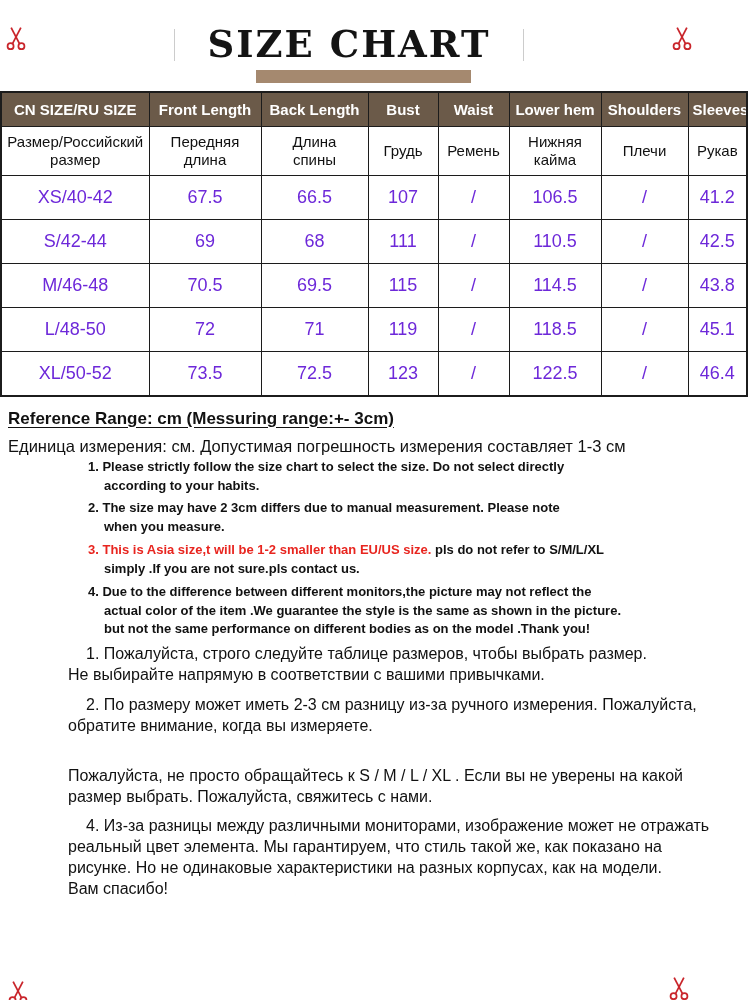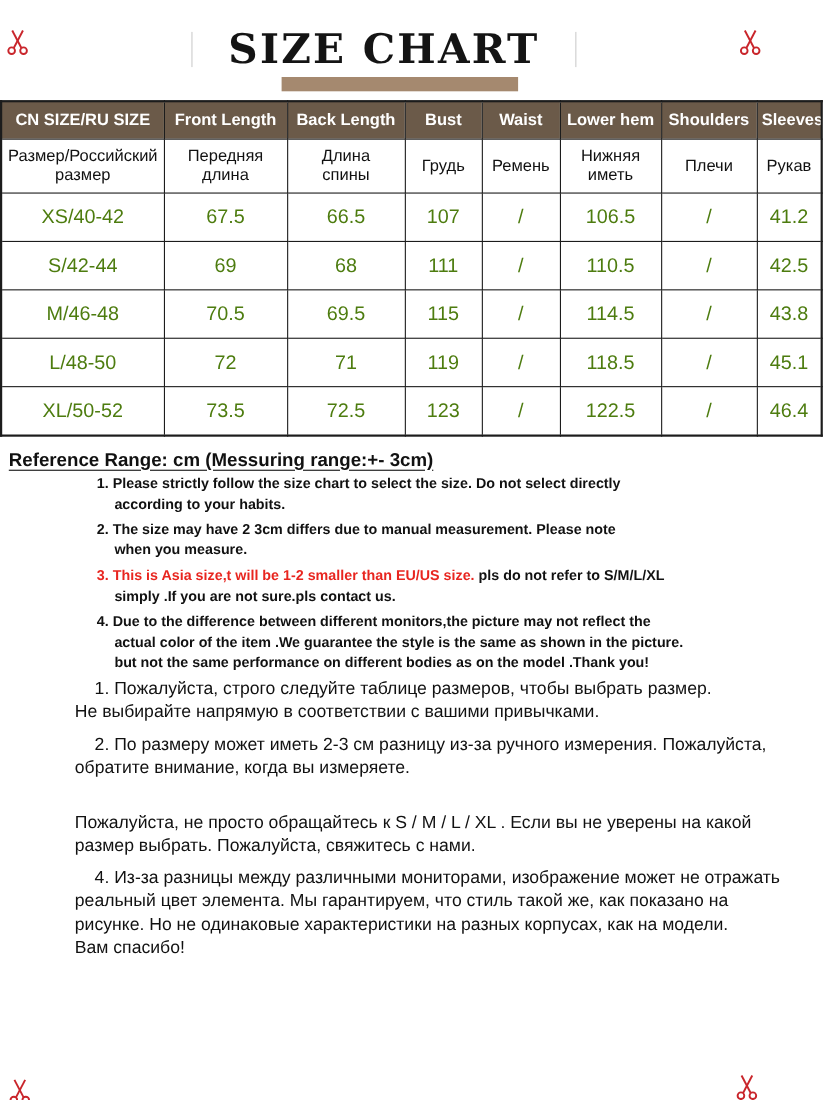--- a/index.html
+++ b/index.html
@@ -22,21 +22,21 @@
   .title::before,.title::after{content:"";position:absolute;top:5px;width:1px;height:32px;background:#cccccc;}
   .title::before{left:0;}
   .title::after{right:0;}
   .title-bar{width:215px;height:13px;background:var(--accent-bar,#a5896f);margin:5px auto 0;transform:translateX(14px);}
 
   
   table.size-table{border-collapse:collapse;table-layout:fixed;width:746px;margin:8px auto 0;border:2px solid var(--border,#1c1c1c);}
   .size-table th,.size-table td{border:1px solid var(--border,#1c1c1c);text-align:center;vertical-align:middle;padding:0 4px;overflow:hidden;}
   .size-table tr.en th{background:var(--header-bg,#6b5a49);color:#ffffff;font-size:15px;font-weight:700;height:33px;letter-spacing:0;}
   .size-table tr.ru th{font-size:15px;font-weight:400;height:48px;line-height:1.2;white-space:pre-line;color:#111;}
-  .size-table tbody td{font-size:18px;height:43px;font-weight:400;color:#4d7c0f;}
+  .size-table tbody td{font-size:18px;height:43px;font-weight:400;color:#6d28d9;}
 
   
   .ref-en{margin:12px 0 0 8px;font-size:17px;font-weight:700;text-decoration:underline;text-underline-offset:3px;}
   .ref-ru{margin:8px 0 0 8px;font-size:16.5px;font-weight:400;}
   .warm-title{margin:5px 0 0 68px;font-size:13px;font-weight:700;}
   .en-list{margin:2px 0 0 88px;width:575px;font-size:13px;font-weight:700;line-height:1.45;}
   .en-item{padding-left:16px;text-indent:-16px;white-space:pre-line;margin-bottom:4px;}
   .red{color:var(--alert-red,#e8251f);}
   .ru-title{margin:8px 0 0 68px;font-size:16px;}
   .ru-list{margin:4px 0 0 68px;width:655px;font-size:16px;line-height:1.32;}
@@ -111,21 +111,21 @@
       <tr class="ru">
         <th>Размер/Российский
 размер</th>
         <th>Передняя
 длина</th>
         <th>Длина
 спины</th>
         <th>Грудь</th>
         <th>Ремень</th>
         <th>Нижняя
-иметь</th>
+кайма</th>
         <th>Плечи</th>
         <th>Рукав</th>
       </tr>
     </thead>
     <tbody>
       <tr>
         <td>XS/40-42</td>
         <td>67.5</td>
         <td>66.5</td>
         <td>107</td>
@@ -171,20 +171,21 @@
         <td>123</td>
         <td>/</td>
         <td>122.5</td>
         <td>/</td>
         <td>46.4</td>
       </tr>
     </tbody>
   </table>
 
   <div class="ref-en">Reference Range: cm (Messuring range:+- 3cm)</div>
+  <div class="ref-ru">Единица измерения: см. Допустимая погрешность измерения составляет 1-3 см</div>
 
   <div class="en-list">
     <div class="en-item"><span class="red"></span><span>1. Please strictly follow the size chart to select the size. Do not select directly
 according to your habits.</span></div>
     <div class="en-item"><span class="red"></span><span>2. The size may have 2 3cm differs due to manual measurement. Please note
 when you measure.</span></div>
     <div class="en-item"><span class="red">3. This is Asia size,t will be 1-2 smaller than EU/US size.</span><span> pls do not refer to S/M/L/XL
 simply .If you are not sure.pls contact us.</span></div>
     <div class="en-item"><span class="red"></span><span>4. Due to the difference between different monitors,the picture may not reflect the
 actual color of the item .We guarantee the style is the same as shown in the picture.

